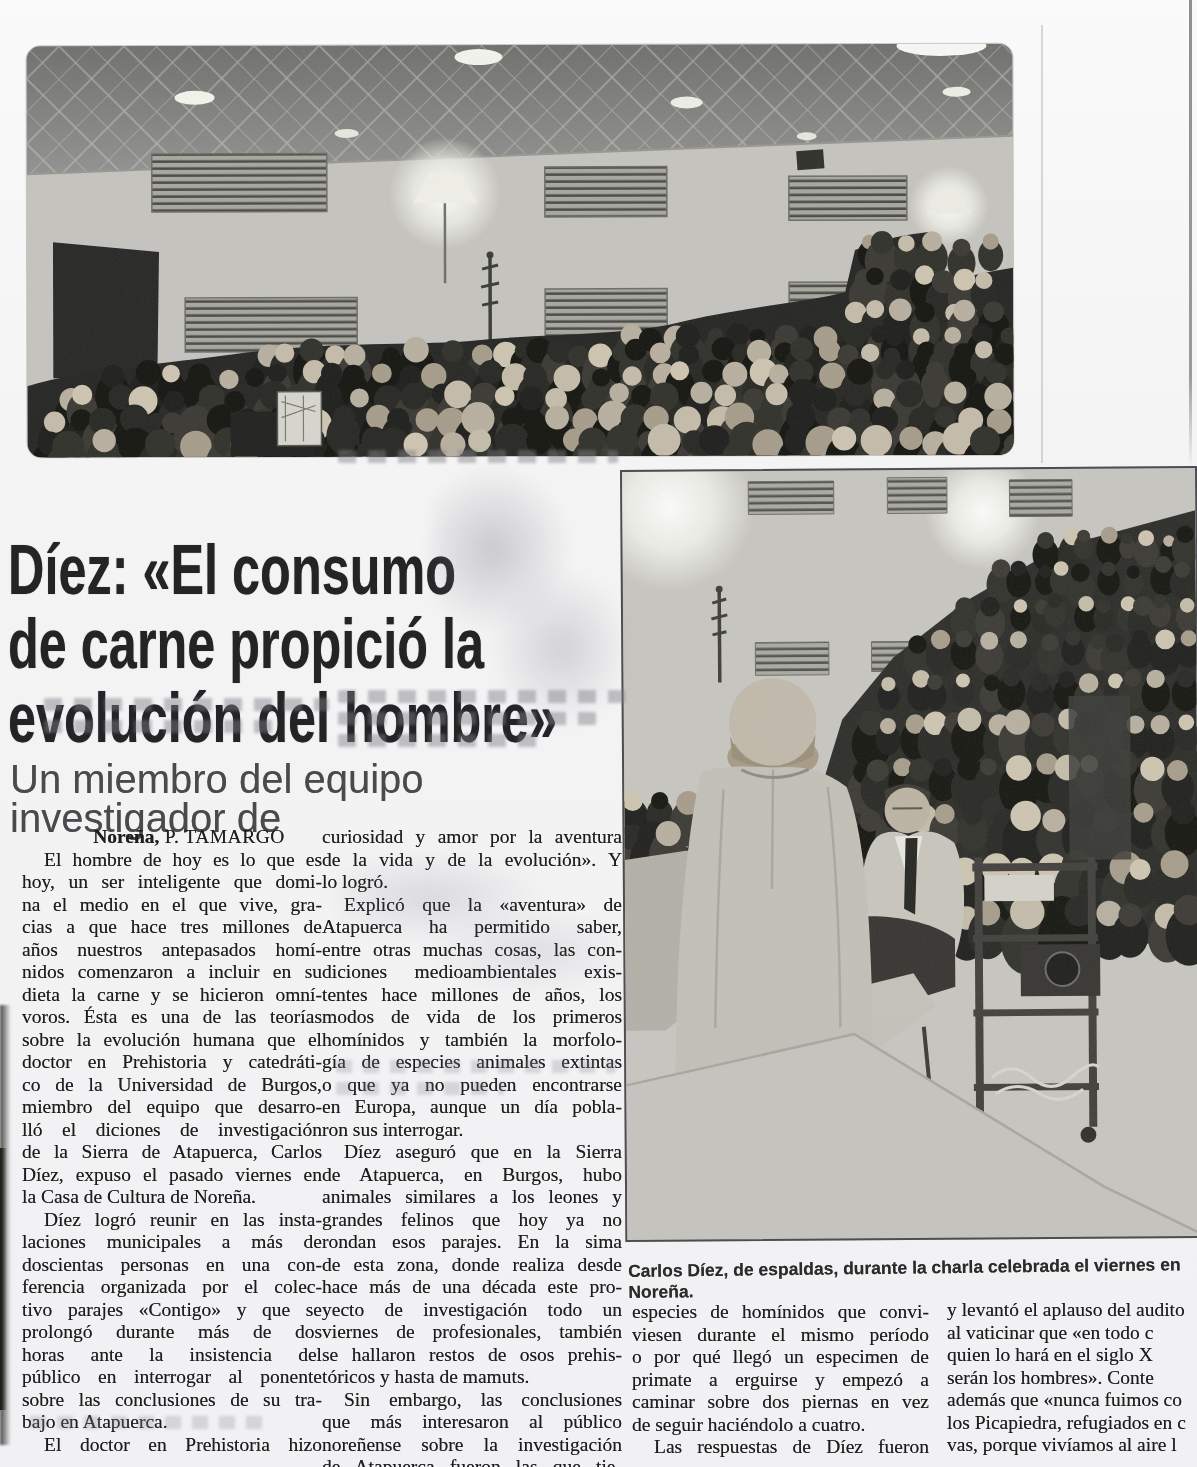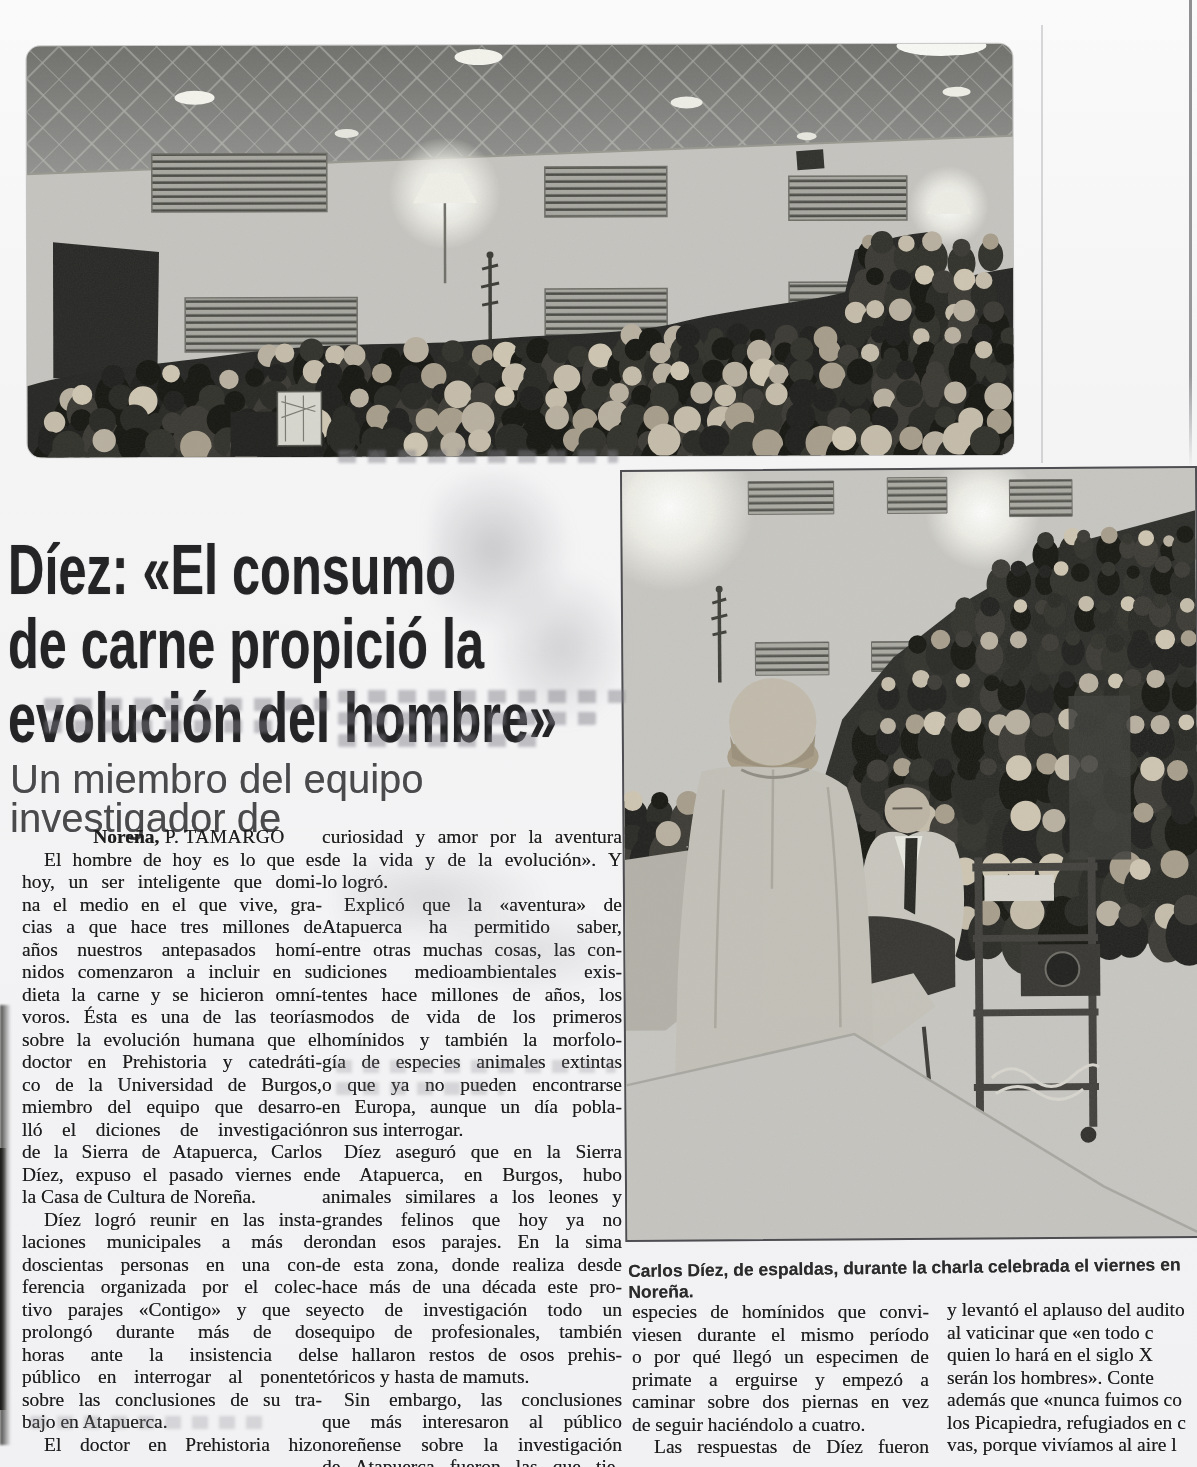--- a/index.html
+++ b/index.html
@@ -1038,21 +1038,21 @@
       <div class="tline">en Europa, aunque un día pobla-</div>
       <div class="tline endline">ron sus interrogar.</div>
       <div class="tline ind">Díez aseguró que en la Sierra</div>
       <div class="tline">de Atapuerca, en Burgos, hubo</div>
       <div class="tline">animales similares a los leones y</div>
       <div class="tline">grandes felinos que hoy ya no</div>
       <div class="tline">rondan esos parajes. En la sima</div>
       <div class="tline">de esta zona, donde realiza desde</div>
       <div class="tline">hace más de una década este pro-</div>
       <div class="tline">yecto de investigación todo un</div>
-      <div class="tline">equipo de profesionales, también</div>
+      <div class="tline">viernes de profesionales, también</div>
       <div class="tline">se hallaron restos de osos prehis-</div>
       <div class="tline endline">tóricos y hasta de mamuts.</div>
       <div class="tline ind">Sin embargo, las conclusiones</div>
       <div class="tline">que más interesaron al público</div>
       <div class="tline">noreñense sobre la investigación</div>
       <div class="tline">de Atapuerca fueron las que tie-</div>
     </div>
   <div class="column" data-column="2">
       <div class="tline">especies de homínidos que convi-</div>
       <div class="tline">viesen durante el mismo período</div>

